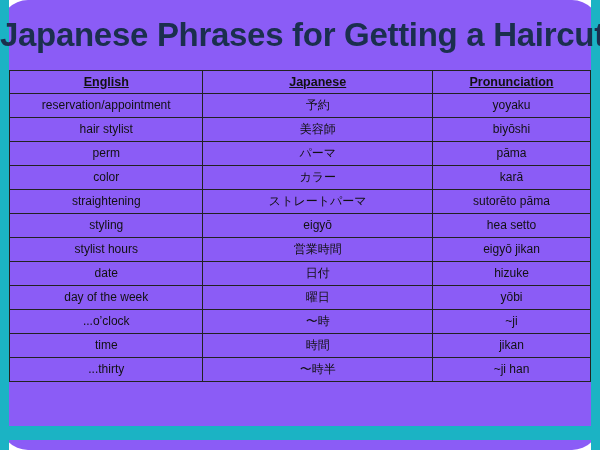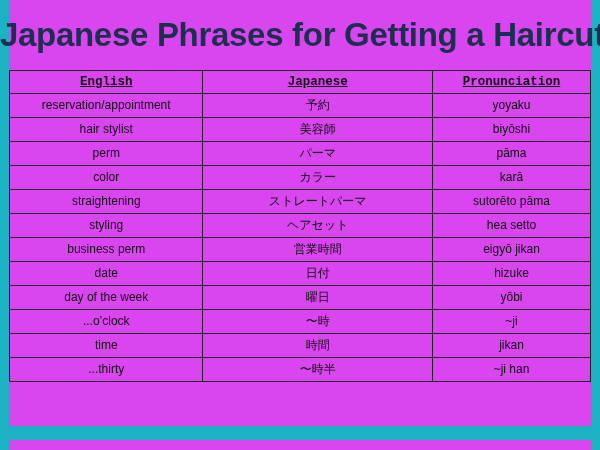--- a/index.html
+++ b/index.html
@@ -10,21 +10,22 @@
     width: 600px;
     height: 450px;
     background: #ffffff;
     font-family: "Liberation Sans", sans-serif;
     overflow: hidden;
     position: relative;
   }
   .slide {
     position: absolute;
     inset: 0;
-    background: #d946ef;
+    background: #8b5cf6;
+    border-radius: 28px;
   }
   
   .bar-left {
     position: absolute;
     left: 0;
     top: 0;
     width: 9px;
     height: 450px;
     background: #1bb3c4;
   }
@@ -78,21 +79,20 @@
     font-size: 12px;
     color: #111111;
     overflow: hidden;
     white-space: nowrap;
   }
   table.phrases th {
     font-weight: bold;
     text-decoration: underline;
     font-size: 12.5px;
     height: 22px;
-    font-family: Liberation Mono, monospace;
   }
   table.phrases col.c-en { width: 33.3%; }
   table.phrases col.c-jp { width: 39.5%; }
   table.phrases col.c-pr { width: 27.2%; }
   td.jp {
     font-size: 13px;
   }
   td.pr {
     font-size: 12.5px;
   }
@@ -147,25 +147,25 @@
             <td class="jp">カラー</td>
             <td class="pr">karā</td>
           </tr>
           <tr>
             <td class="en">straightening</td>
             <td class="jp">ストレートパーマ</td>
             <td class="pr">sutorēto pāma</td>
           </tr>
           <tr>
             <td class="en">styling</td>
-            <td class="jp">ヘアセット</td>
+            <td class="jp">eigyō</td>
             <td class="pr">hea setto</td>
           </tr>
           <tr>
-            <td class="en">business perm</td>
+            <td class="en">stylist hours</td>
             <td class="jp">営業時間</td>
             <td class="pr">eigyō jikan</td>
           </tr>
           <tr>
             <td class="en">date</td>
             <td class="jp">日付</td>
             <td class="pr">hizuke</td>
           </tr>
           <tr>
             <td class="en">day of the week</td>

